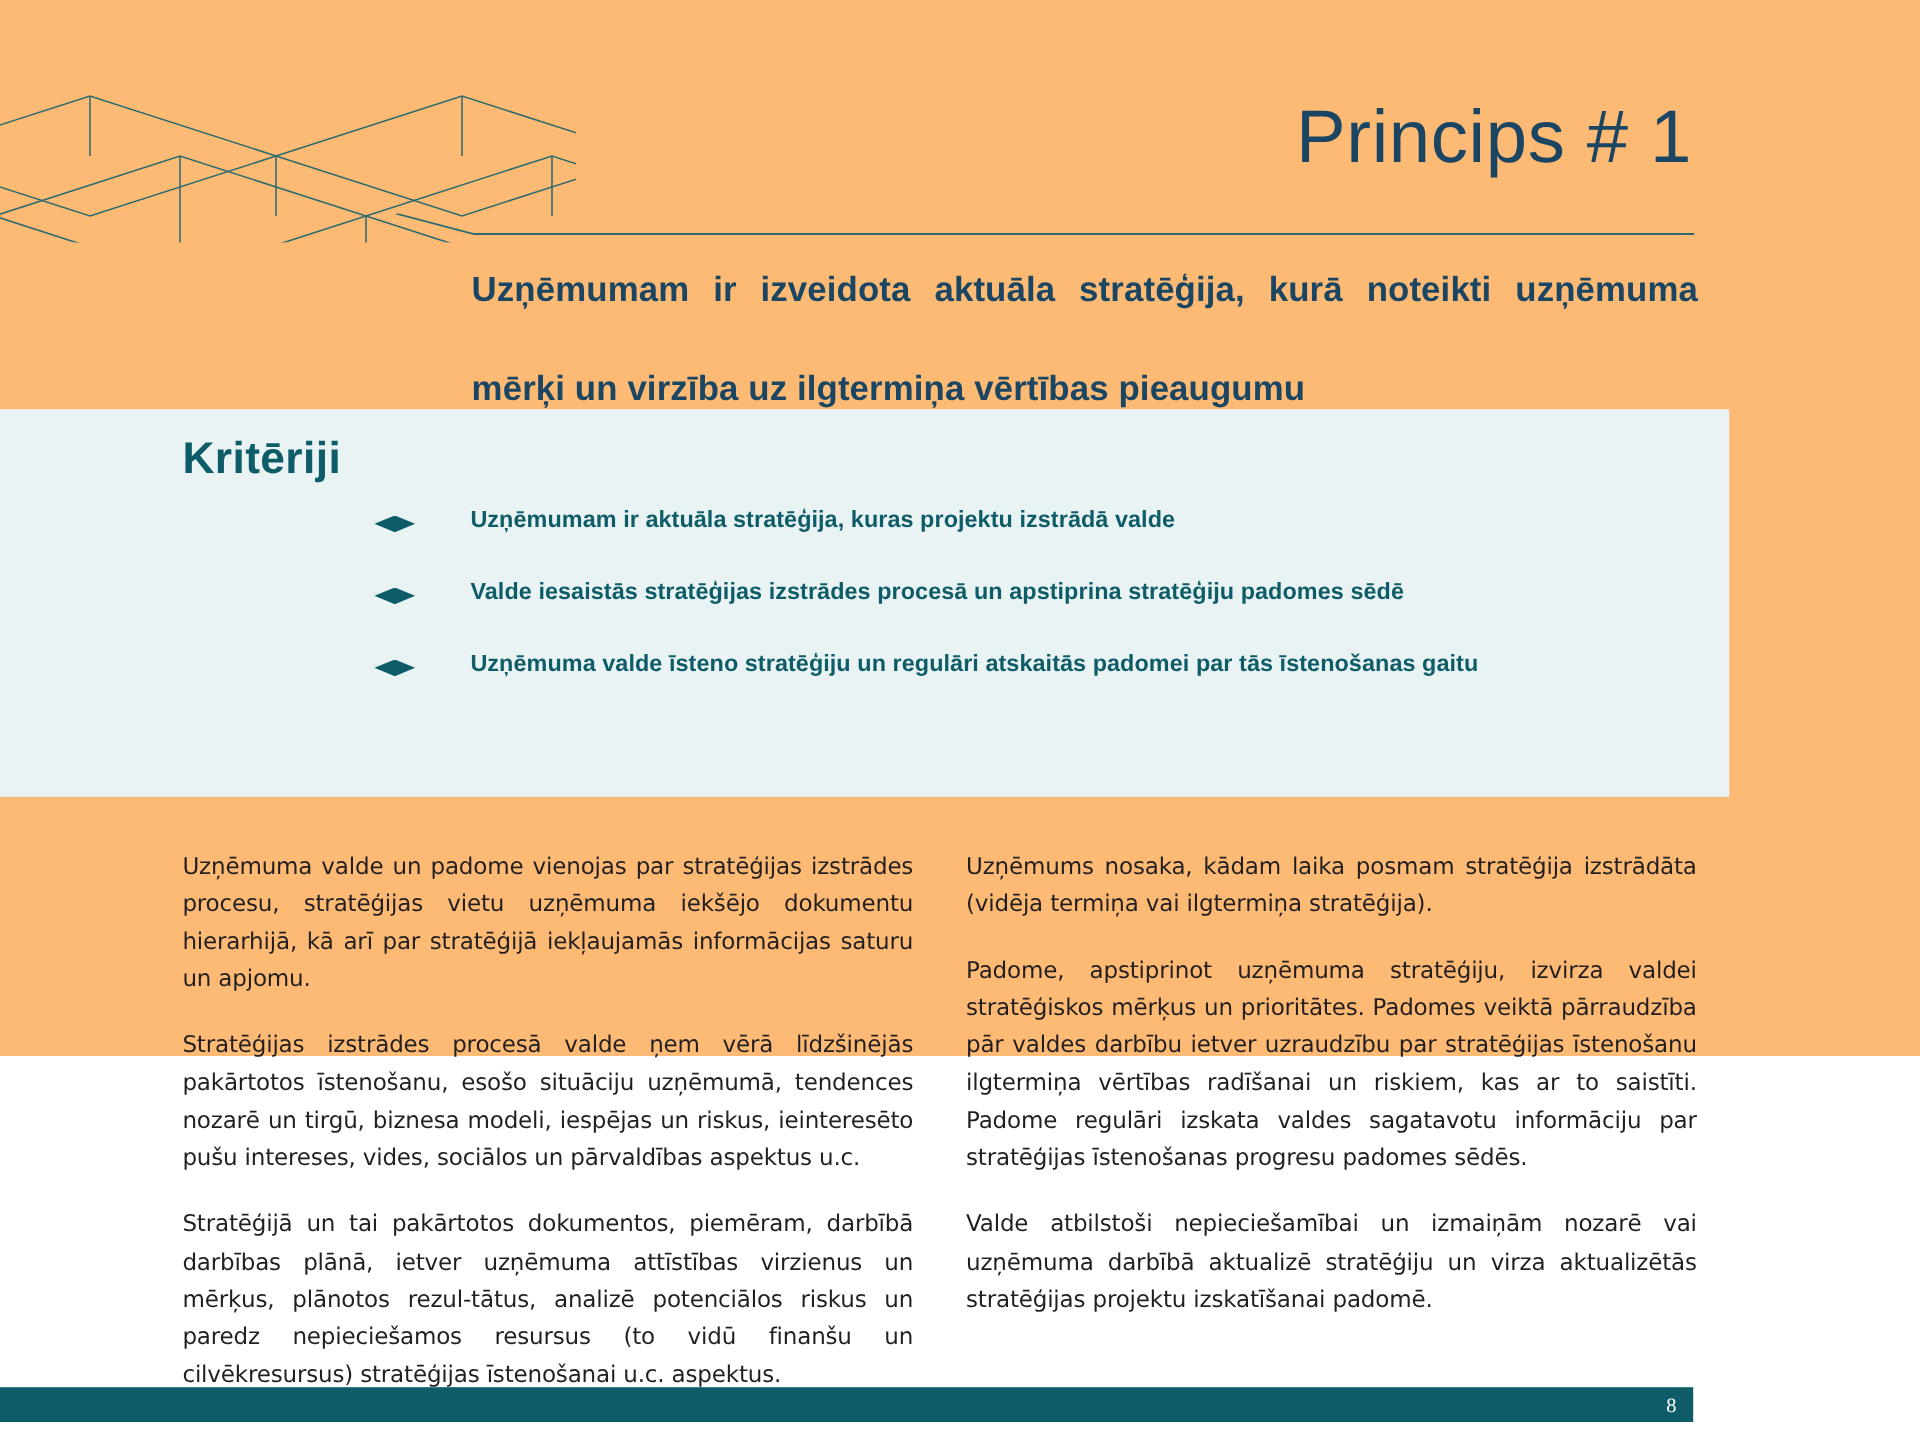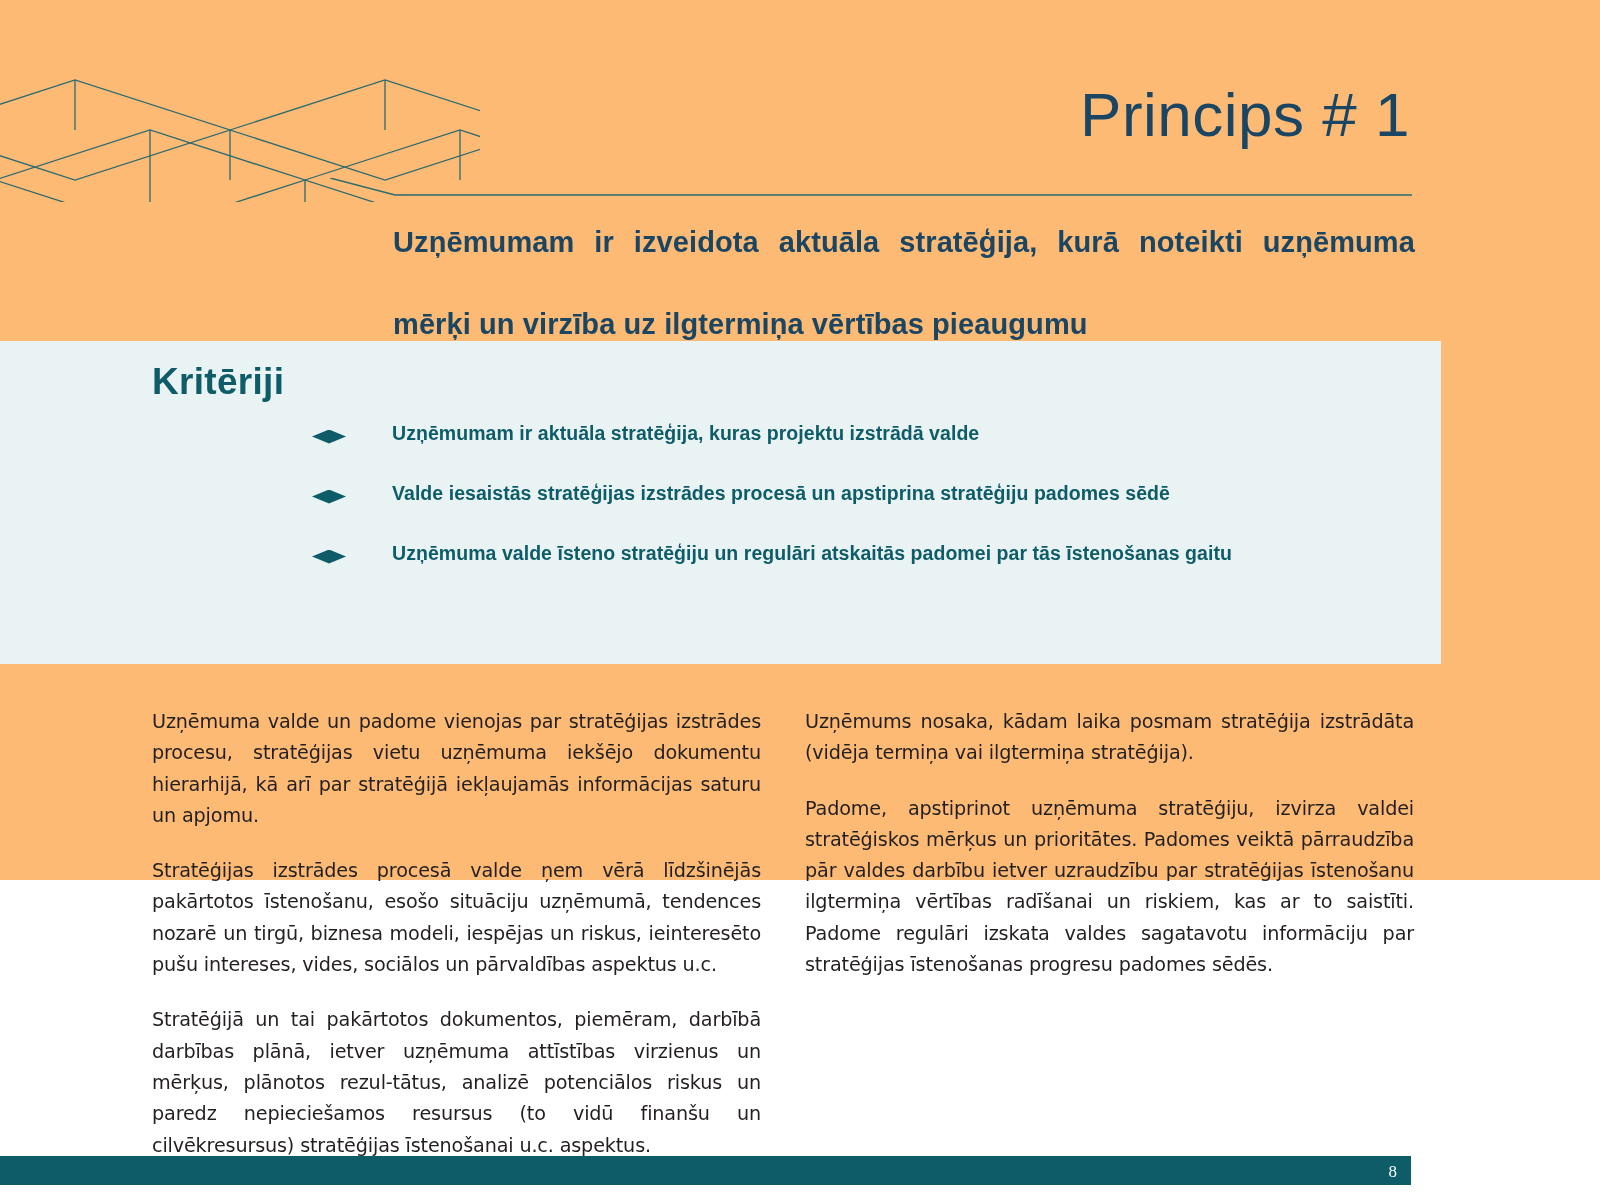--- a/index.html
+++ b/index.html
@@ -238,20 +238,21 @@
 
   <div class="body-cols">
     <div class="col">
       <p>Uzņēmuma valde un padome vienojas par stratēģijas izstrādes procesu, stratēģijas vietu uzņēmuma iekšējo dokumentu hierarhijā, kā arī par stratēģijā iekļaujamās informācijas saturu un apjomu.</p>
       <p>Stratēģijas izstrādes procesā valde ņem vērā līdzšinējās pakārtotos īstenošanu, esošo situāciju uzņēmumā, tendences nozarē un tirgū, biznesa modeli, iespējas un riskus, ieinteresēto pušu intereses, vides, sociālos un pārvaldības aspektus u.c.</p>
       <p>Stratēģijā un tai pakārtotos dokumentos, piemēram, darbībā darbības plānā, ietver uzņēmuma attīstības virzienus un mērķus, plānotos rezul-tātus, analizē potenciālos riskus un paredz nepieciešamos resursus (to vidū finanšu un cilvēkresursus) stratēģijas īstenošanai u.c. aspektus.</p>
     </div>
     <div class="col">
       <p>Uzņēmums nosaka, kādam laika posmam stratēģija izstrādāta (vidēja termiņa vai ilgtermiņa stratēģija).</p>
       <p>Padome, apstiprinot uzņēmuma stratēģiju, izvirza valdei stratēģiskos mērķus un prioritātes. Padomes veiktā pārraudzība pār valdes darbību ietver uzraudzību par stratēģijas īstenošanu ilgtermiņa vērtības radīšanai un riskiem, kas ar to saistīti. Padome regulāri izskata valdes sagatavotu informāciju par stratēģijas īstenošanas progresu padomes sēdēs.</p>
+      <p>Valde atbilstoši nepieciešamībai un izmaiņām nozarē vai uzņēmuma darbībā aktualizē stratēģiju un virza aktualizētās stratēģijas projektu izskatīšanai padomē.</p>
     </div>
   </div>
 
   <div class="footer-bar">
     <span class="page-number">8</span>
   </div>
 
 </div>
 
 </body></html>

